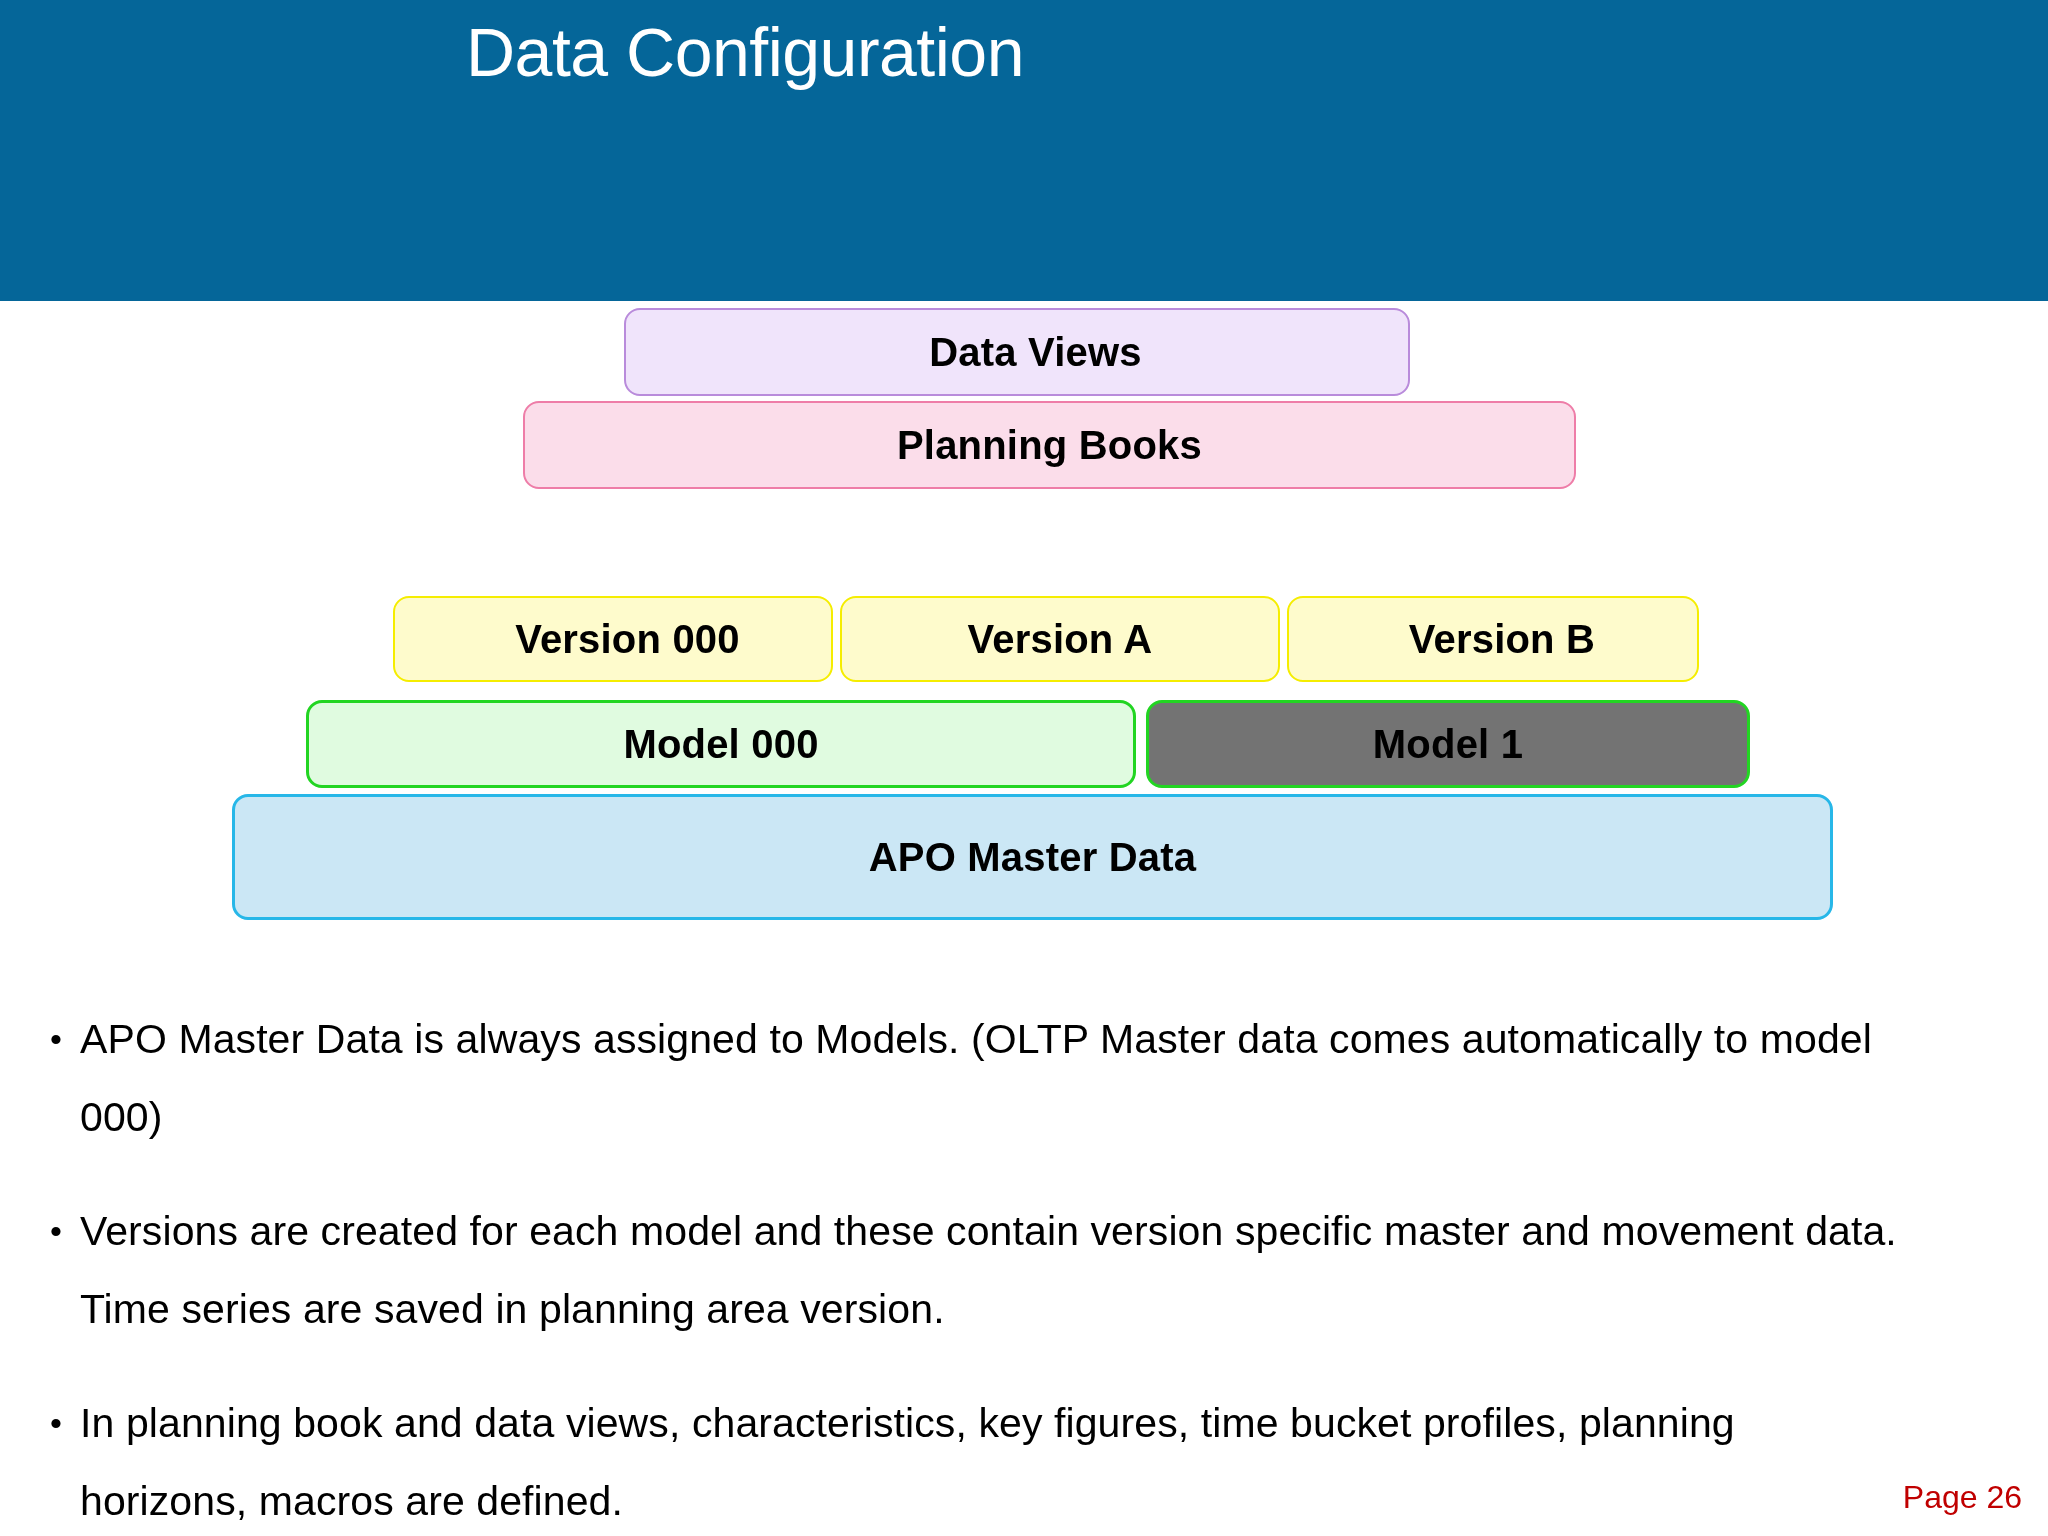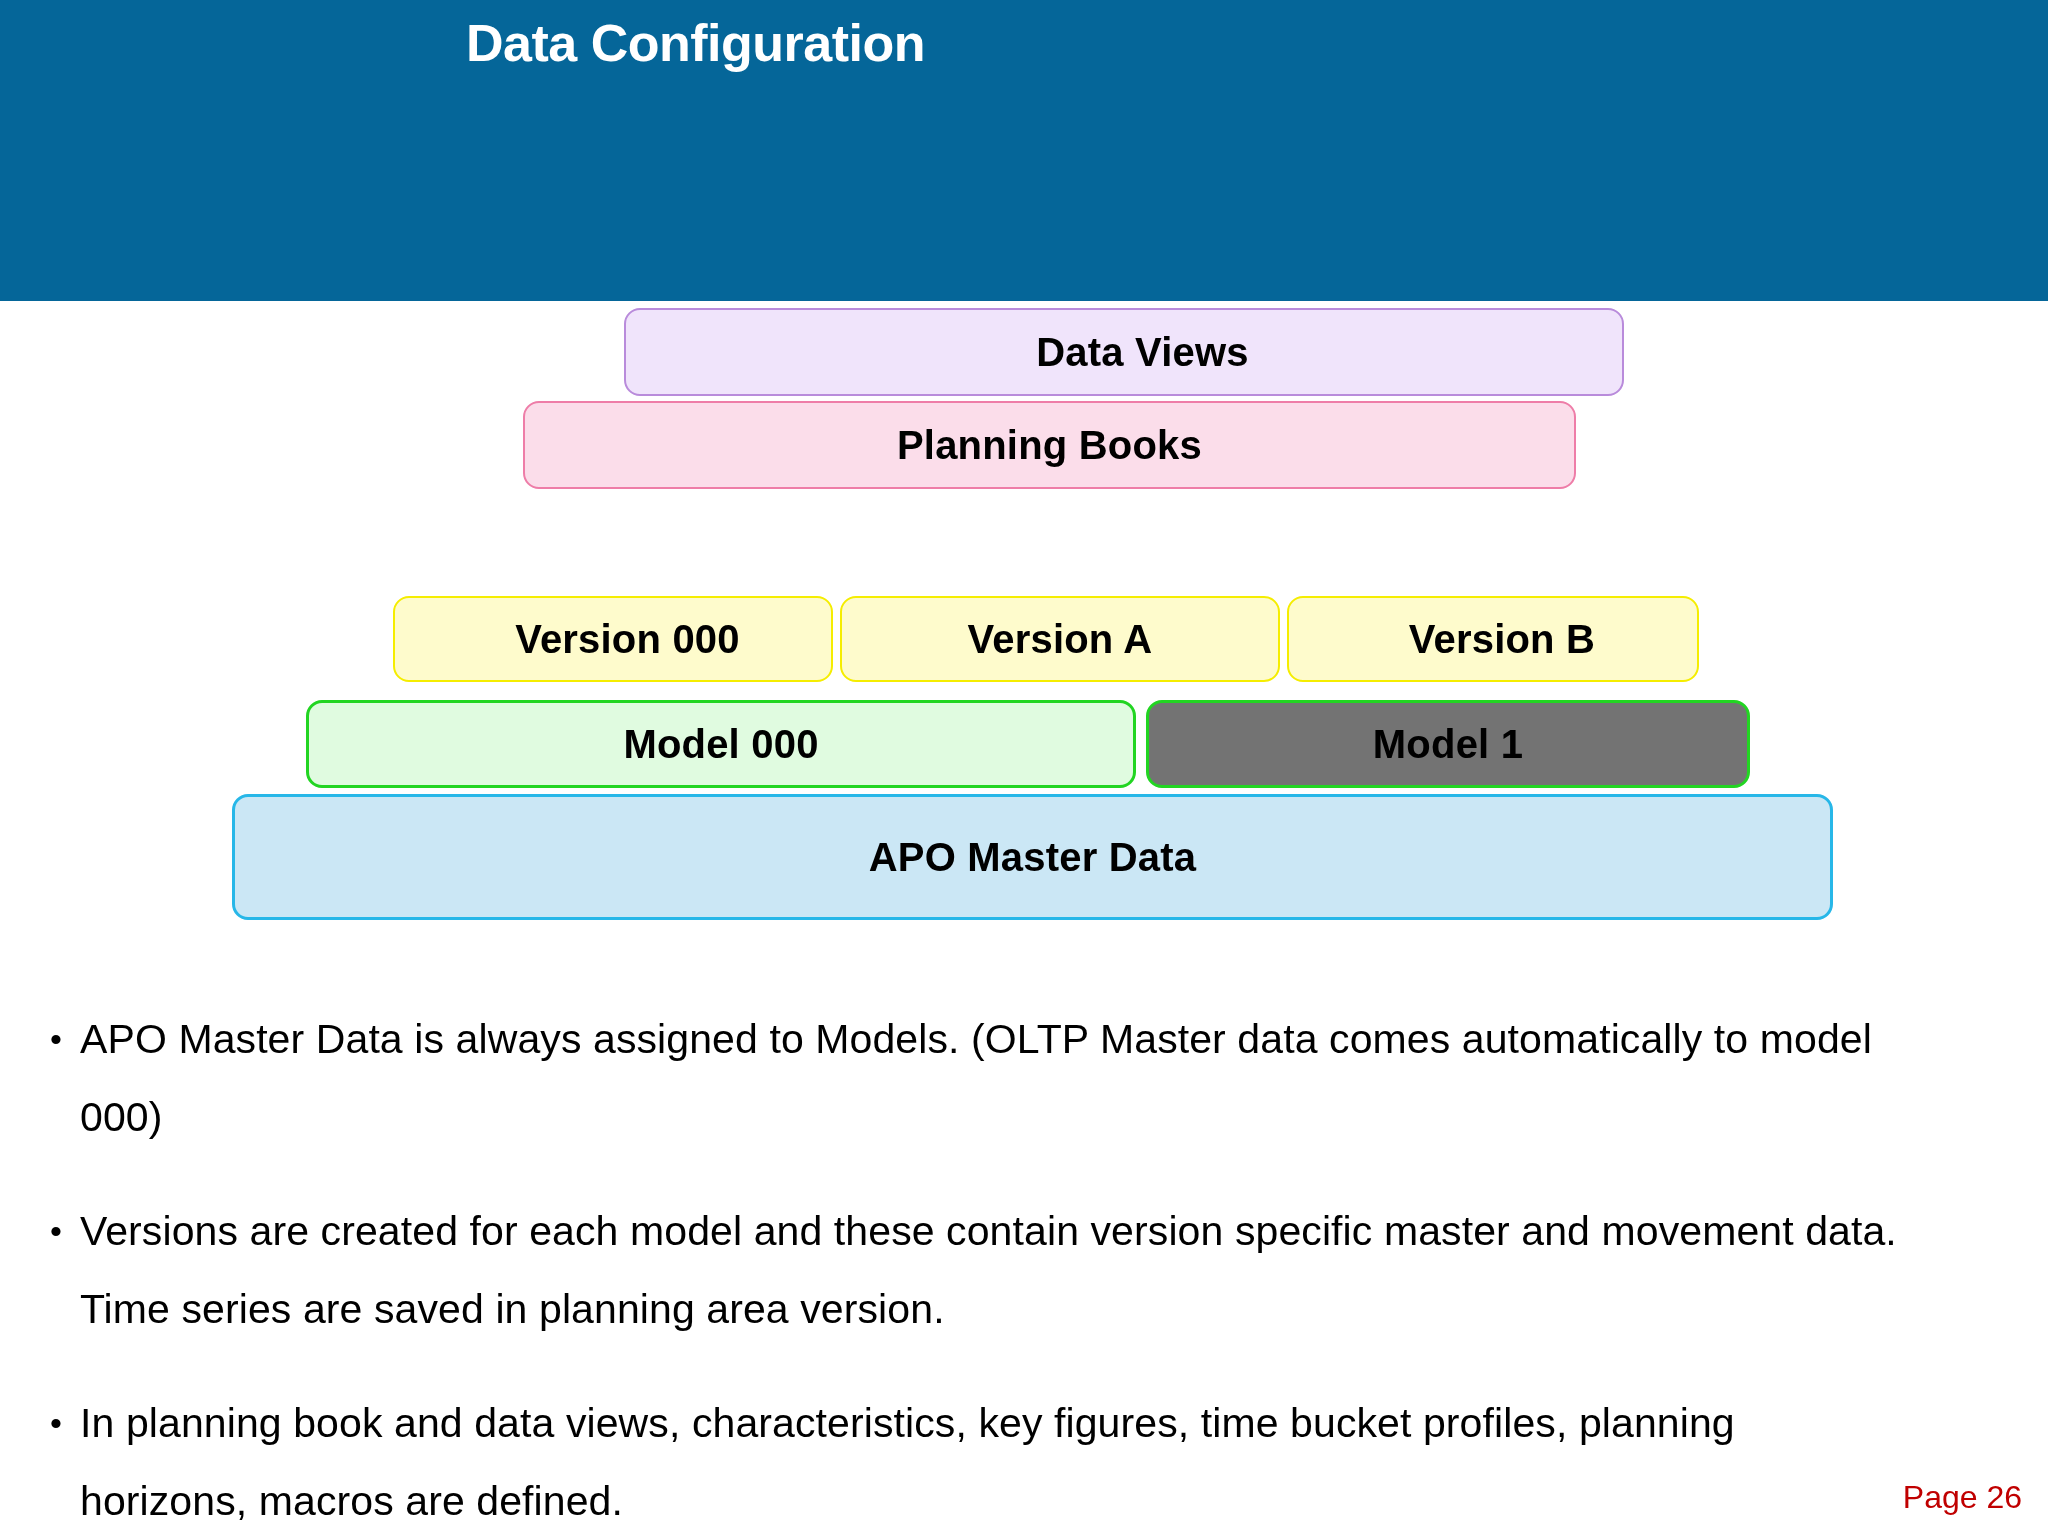--- a/index.html
+++ b/index.html
@@ -21,22 +21,22 @@
     left: 0;
     top: 0;
     width: 2048px;
     height: 301px;
     background: #056699;
   }
   #slide-title {
     position: absolute;
     left: 466px;
     top: 13px;
-    font-size: 52px;
-    font-weight: bold;
+    font-size: 68px;
+    font-weight: normal;
     color: #ffffff;
     letter-spacing: -0.5px;
     white-space: nowrap;
   }
 
   
   #pyramid {
     position: absolute;
     left: 0;
     top: 0;
@@ -50,21 +50,21 @@
     display: flex;
     align-items: center;
     justify-content: center;
     font-weight: bold;
     color: #000000;
     font-size: 40px;
     letter-spacing: 0.2px;
   }
 
   .band-dataviews {
-    left: 624px;  top: 308px;  width: 1000px;  height: 88px;
+    left: 624px;  top: 308px;  width: 786px;  height: 88px;
     background: #F0E4FB;  border: 2px solid #B98BDB; padding-left: 37px;
   }
   .band-planningbooks {
     left: 523px;  top: 401px;  width: 1053px;  height: 88px;
     background: #FBDDEA;  border: 2px solid #EE7DA8;
   }
   .band-planningarea {
     left: 445px;  top: 492px;  width: 1210px;  height: 93px;
     background: #FCE9DA;  border: 2px solid #F3A869;
   }

